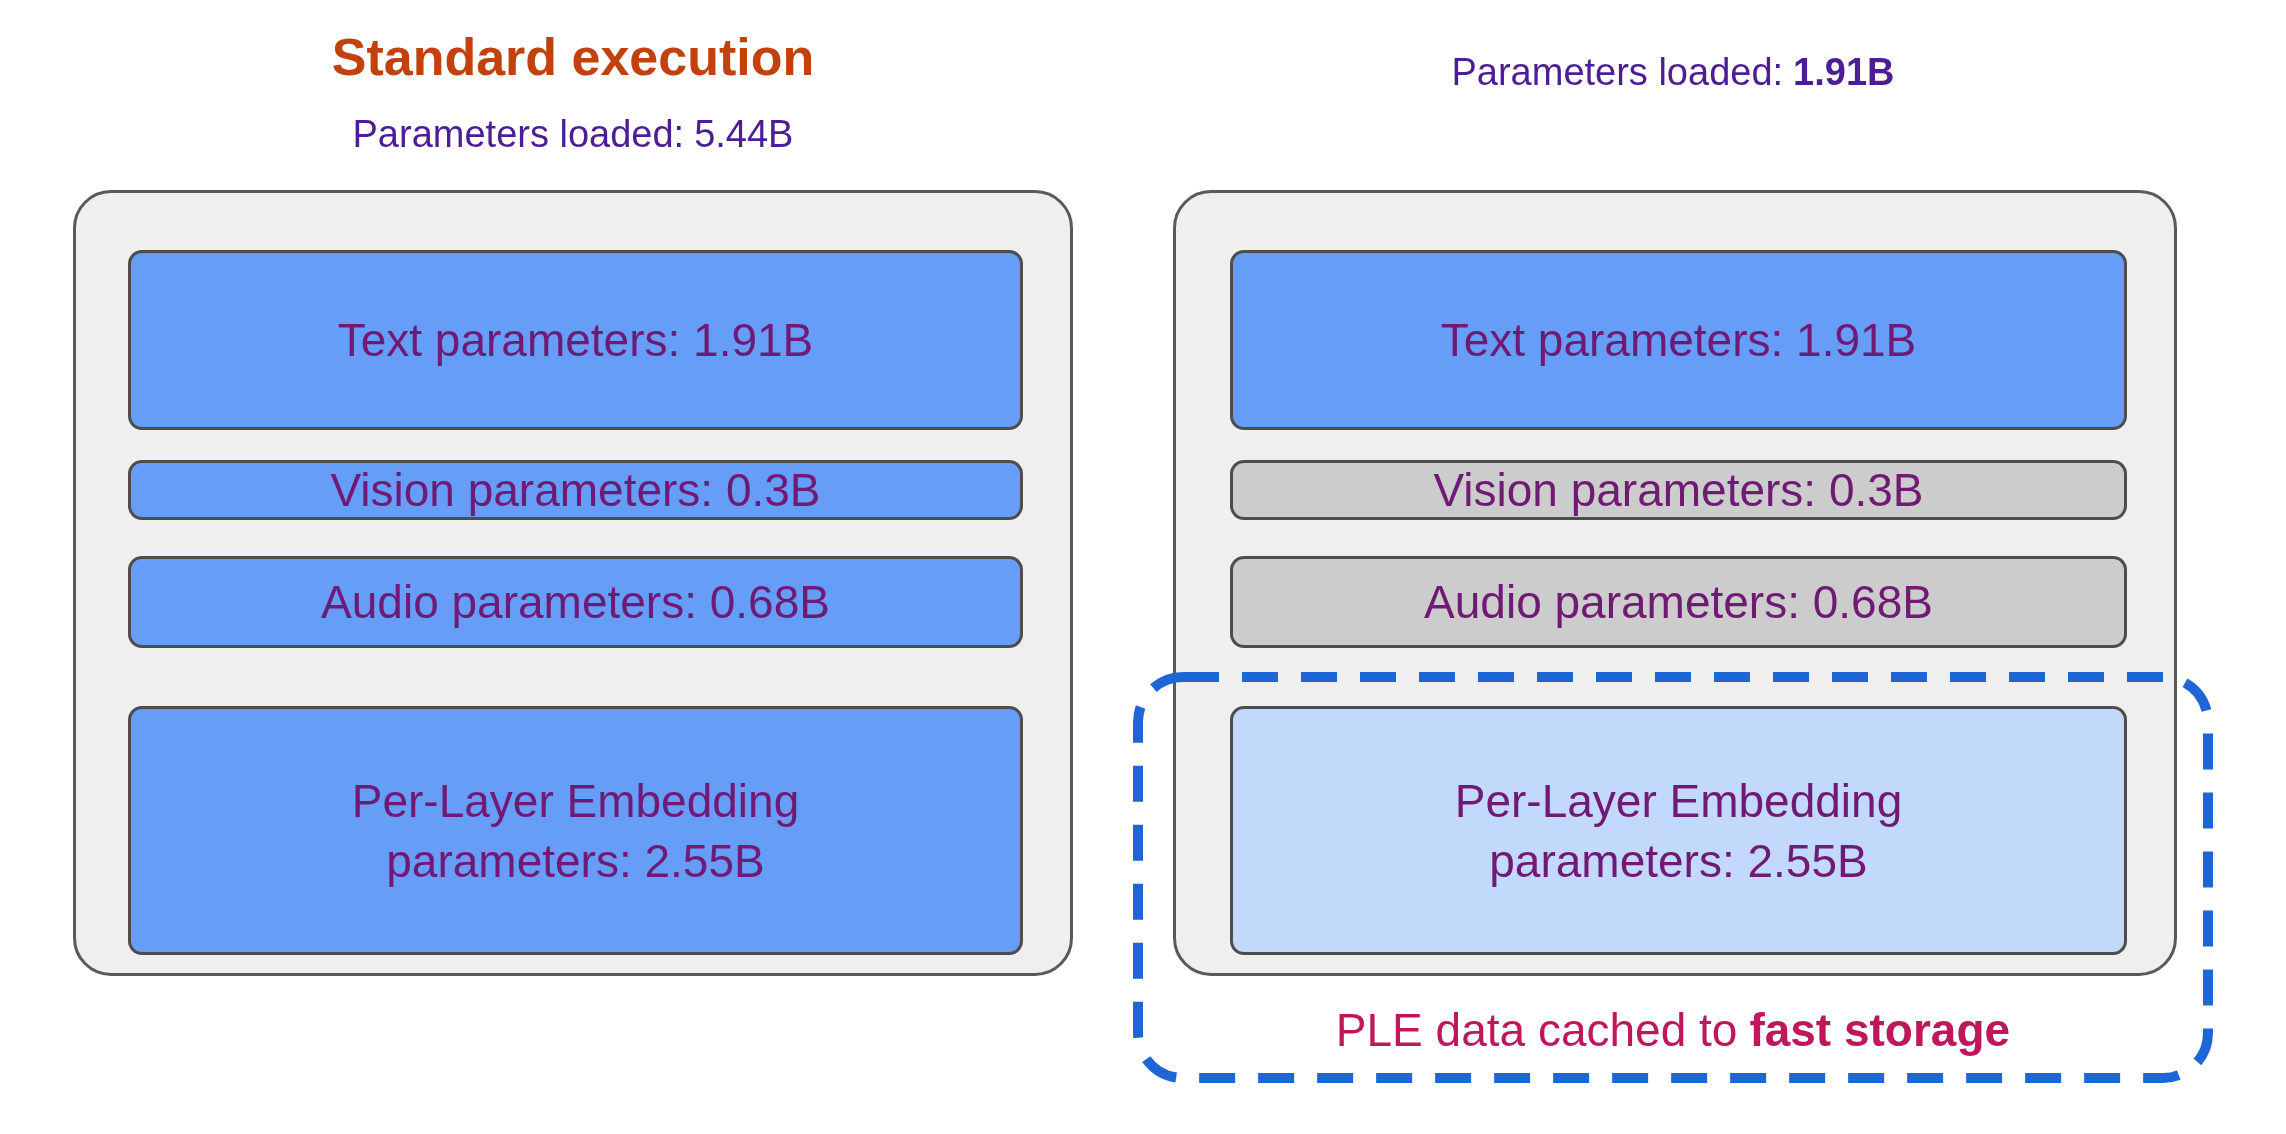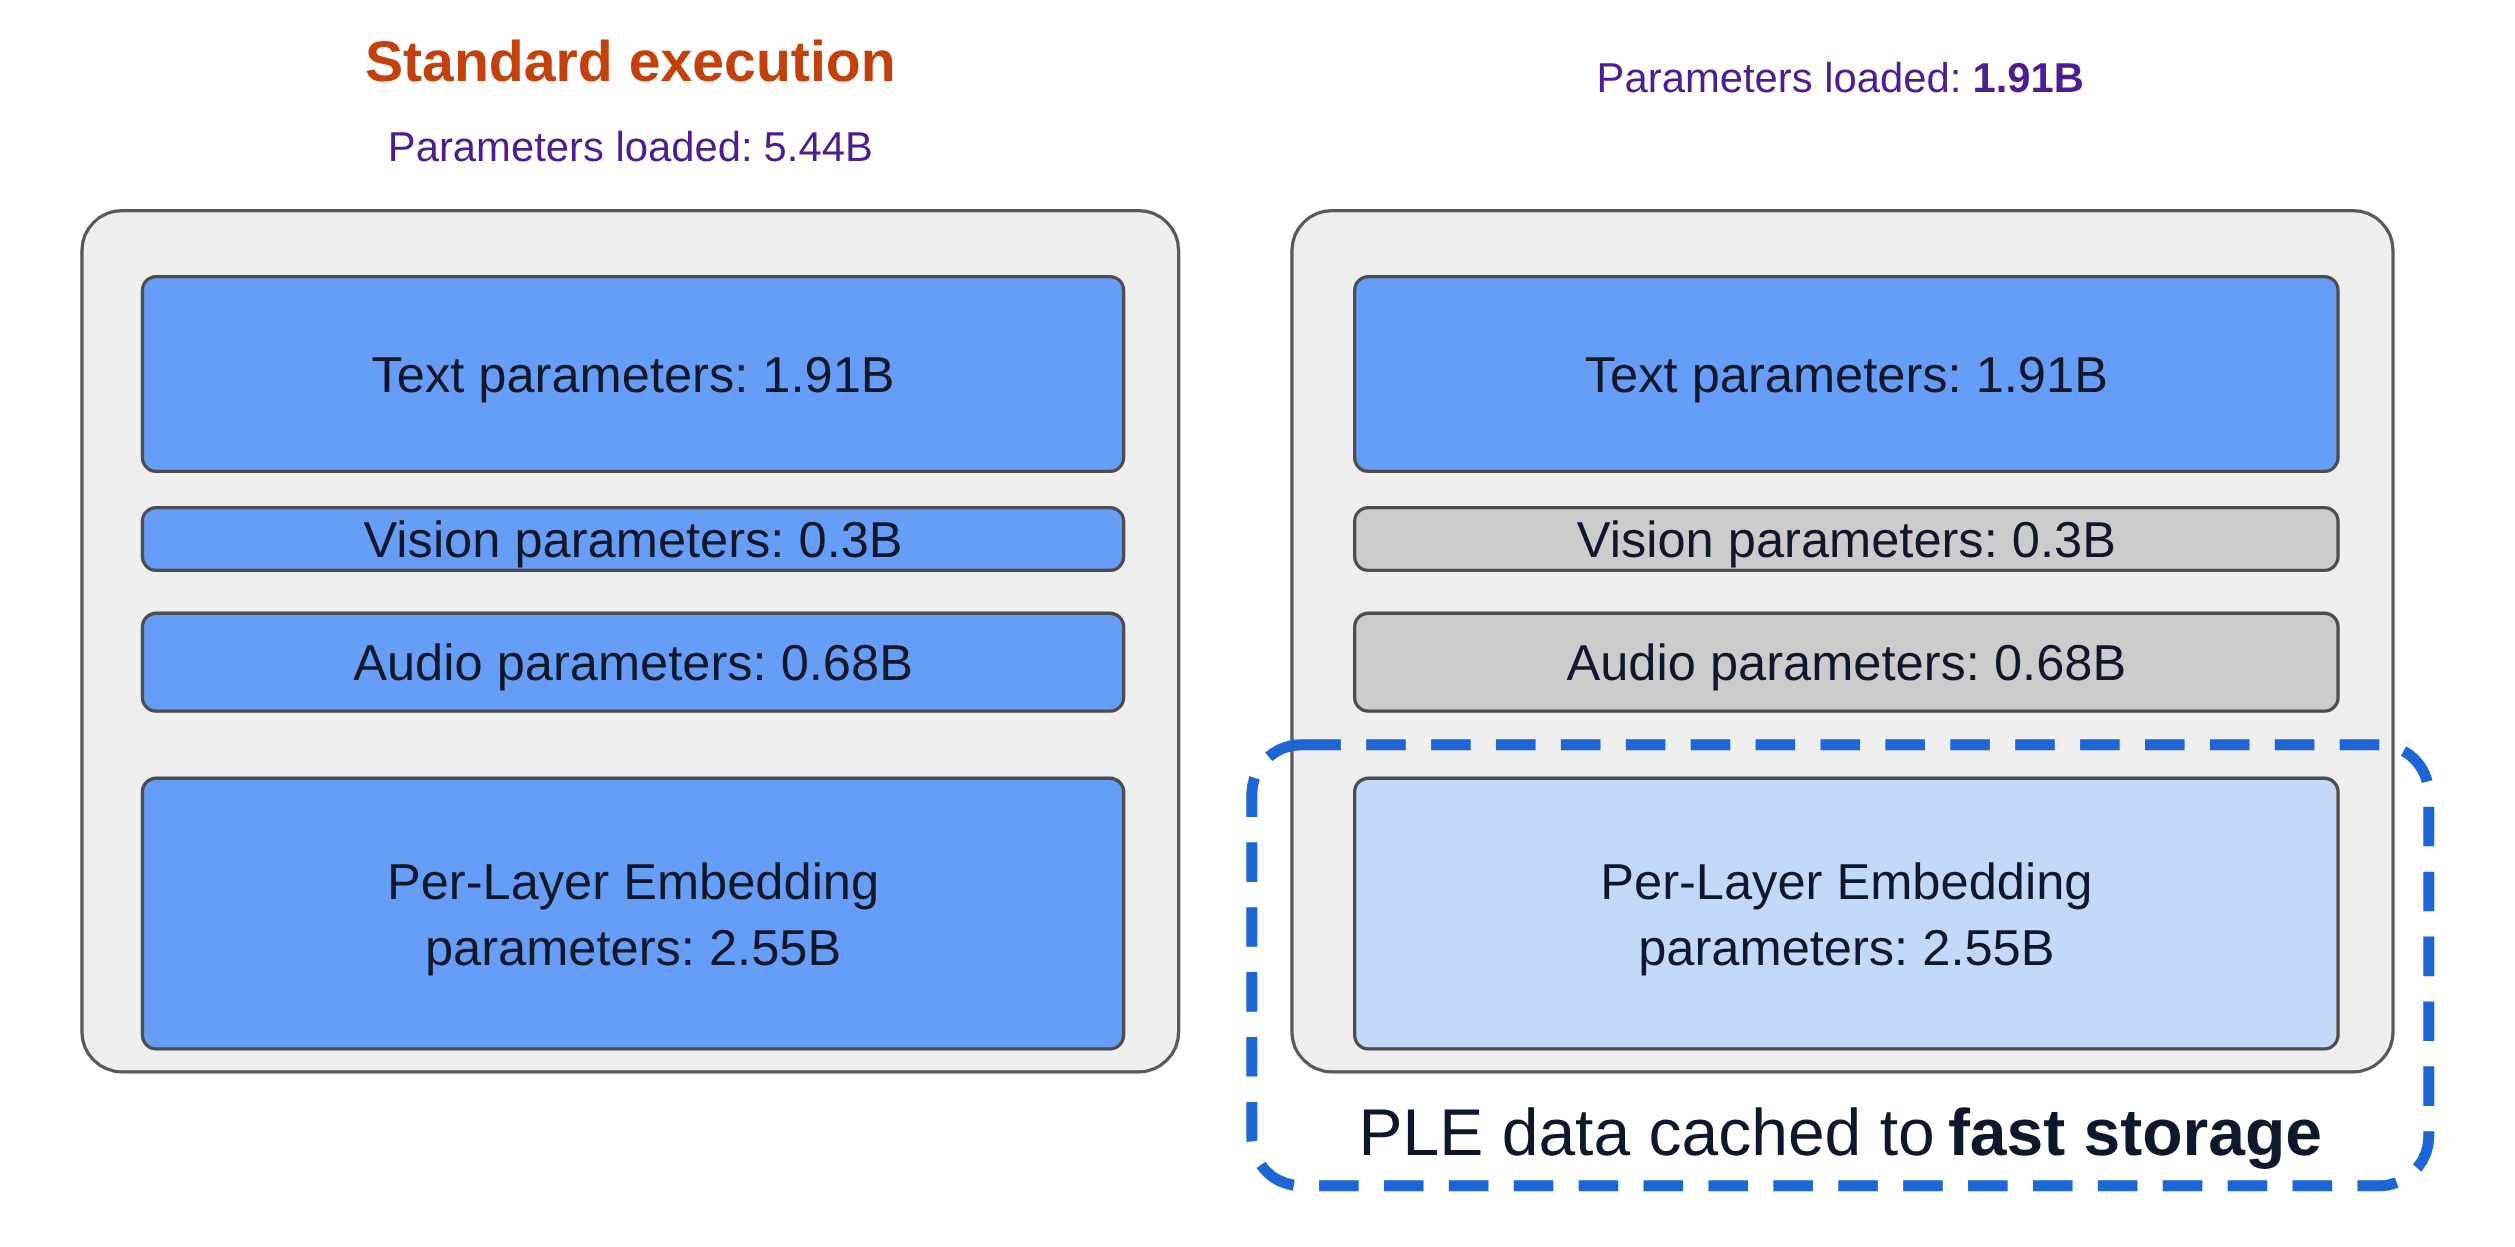--- a/index.html
+++ b/index.html
@@ -56,21 +56,21 @@
   .param-box {
     position: absolute;
     box-sizing: border-box;
     border: 3px solid #4d4d4d;
     border-radius: 14px;
     display: flex;
     flex-direction: column;
     align-items: center;
     justify-content: center;
     font-size: 46px;
-    color: #0f172a;
+    color: #701a75;
     text-align: center;
     line-height: 60px;
   }
   .col-left  .param-box { left: 128px;  width: 895px; }
   .col-right .param-box { left: 1230px; width: 897px; }
 
   .pos-text   { top: 250px; height: 180px; }
   .pos-vision { top: 460px; height: 60px;  }
   .pos-audio  { top: 556px; height: 92px; }
   .pos-ple    { top: 706px; height: 249px; }
@@ -88,22 +88,22 @@
     pointer-events: none;
     z-index: 5;
   }
 
   .ple-caption {
     position: absolute;
     left: 1133px;
     top: 1004px;
     width: 1080px;
     text-align: center;
-    font-size: 60px;
-    color: #0f172a;
+    font-size: 46px;
+    color: #be185d;
     line-height: 52px;
     z-index: 6;
   }
   .ple-caption .bold-part { font-weight: bold; margin-left: 12px; }
 </style>
 </head>
 <body>
 
 <div class="stage">
 

